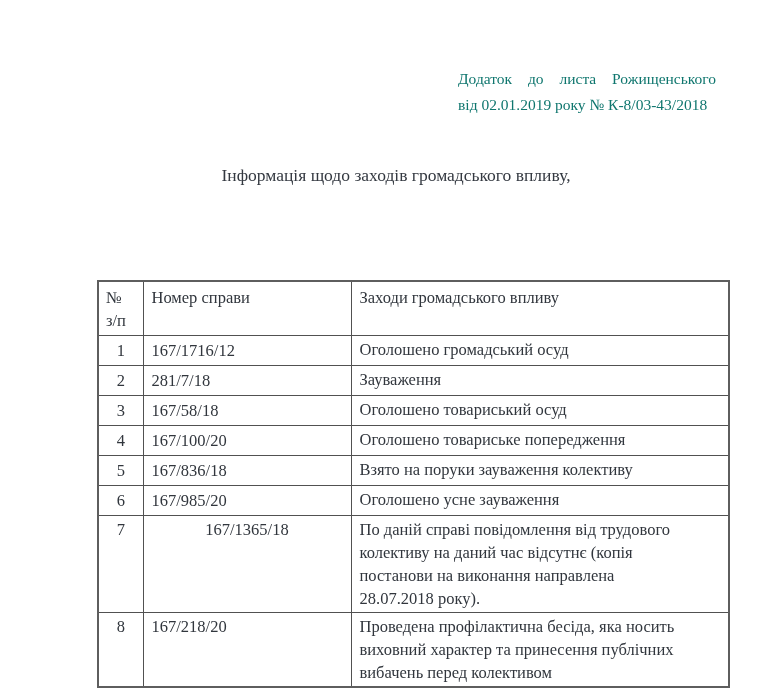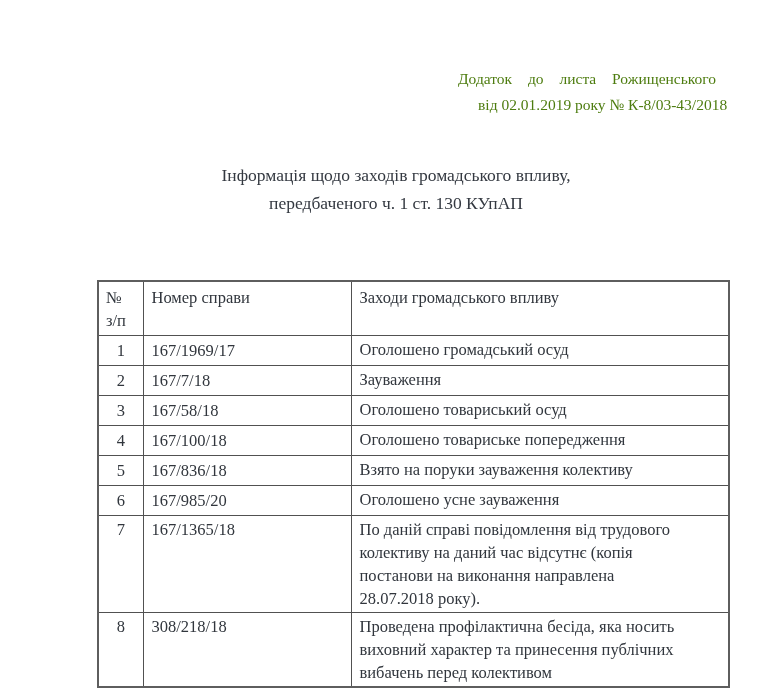--- a/index.html
+++ b/index.html
@@ -17,30 +17,29 @@
     overflow: hidden;
   }
   
   .header-note {
     position: absolute;
     top: 66px;
     left: 458px;
     width: 258px;
     font-size: 15.5px;
     line-height: 26px;
-    color: #4d7c0f;
+    color: #0f766e;
   }
   .header-note .line-justify {
     text-align: justify;
     text-align-last: justify;
   }
   .header-note .line-plain {
     text-align: left;
     white-space: nowrap;
-    margin-left: 20px;
   }
   
   .doc-title {
     position: absolute;
     top: 162px;
     left: 0;
     width: 100%;
     box-sizing: border-box;
     padding-left: 14px;
     text-align: center;
@@ -104,79 +103,78 @@
 
 <div class="page">
 
   <div class="header-note">
     <div class="line-justify">Додаток до листа Рожищенського</div>
     <div class="line-plain">від 02.01.2019 року № К-8/03-43/2018</div>
   </div>
 
   <div class="doc-title">
     <div>Інформація щодо заходів громадського впливу,</div>
-    <div>передбаченого ч. 1 ст. 130 КУпАП</div>
   </div>
 
   <table class="measures-table">
     <colgroup>
       <col class="c-num">
       <col class="c-case">
       <col class="c-measure">
     </colgroup>
     <thead>
       <tr>
         <th class="h-num">№
 з/п</th>
         <th>Номер справи</th>
         <th>Заходи громадського впливу</th>
       </tr>
     </thead>
     <tbody>
       <tr class="single">
         <td class="cell-num">1</td>
-        <td class="cell-case">167/1969/17</td>
+        <td class="cell-case">167/1716/12</td>
         <td class="cell-measure">Оголошено громадський осуд</td>
       </tr>
       <tr class="single">
         <td class="cell-num">2</td>
-        <td class="cell-case">167/7/18</td>
+        <td class="cell-case">281/7/18</td>
         <td class="cell-measure">Зауваження</td>
       </tr>
       <tr class="single">
         <td class="cell-num">3</td>
         <td class="cell-case">167/58/18</td>
         <td class="cell-measure">Оголошено товариський осуд</td>
       </tr>
       <tr class="single">
         <td class="cell-num">4</td>
-        <td class="cell-case">167/100/18</td>
+        <td class="cell-case">167/100/20</td>
         <td class="cell-measure">Оголошено товариське попередження</td>
       </tr>
       <tr class="single">
         <td class="cell-num">5</td>
         <td class="cell-case">167/836/18</td>
         <td class="cell-measure">Взято на поруки зауваження колективу</td>
       </tr>
       <tr class="single">
         <td class="cell-num">6</td>
         <td class="cell-case">167/985/20</td>
         <td class="cell-measure">Оголошено усне зауваження</td>
       </tr>
       <tr>
         <td class="cell-num" style="vertical-align:top; padding-top:2px;">7</td>
-        <td class="cell-case" style="vertical-align:top; padding-top:2px;">167/1365/18</td>
+        <td class="cell-case" style="vertical-align:top; padding-top:2px;text-align:center;">167/1365/18</td>
         <td class="cell-measure">По даній справі повідомлення від трудового
 колективу на даний час відсутнє (копія
 постанови на виконання направлена
 28.07.2018 року).</td>
       </tr>
       <tr>
         <td class="cell-num" style="vertical-align:top; padding-top:2px;">8</td>
-        <td class="cell-case" style="vertical-align:top; padding-top:2px;">308/218/18</td>
+        <td class="cell-case" style="vertical-align:top; padding-top:2px;">167/218/20</td>
         <td class="cell-measure">Проведена профілактична бесіда, яка носить
 виховний характер та принесення публічних
 вибачень перед колективом</td>
       </tr>
     </tbody>
   </table>
 
 </div>
 
 </body></html>

